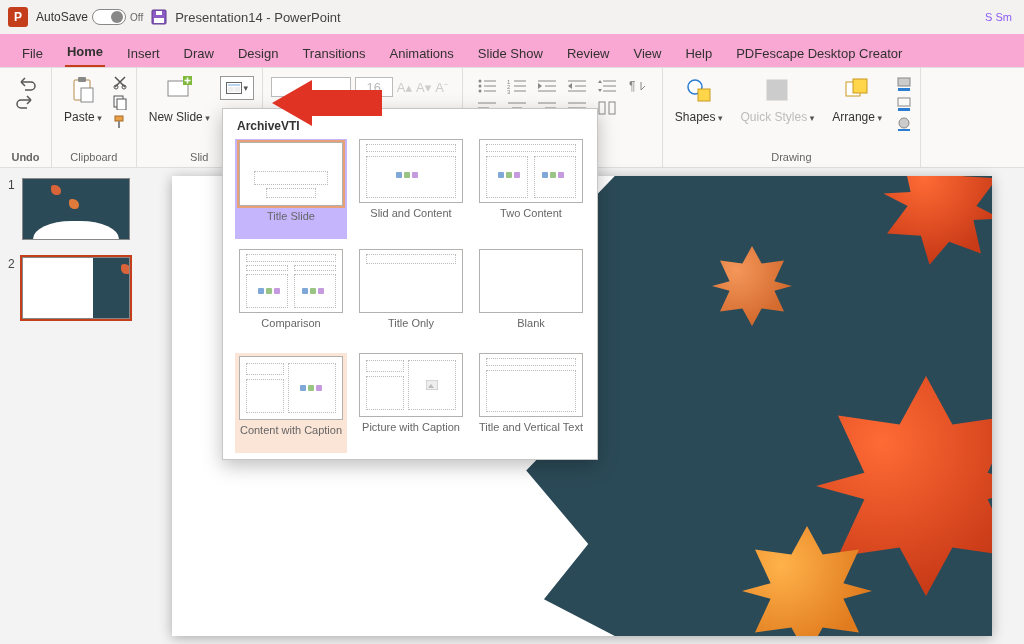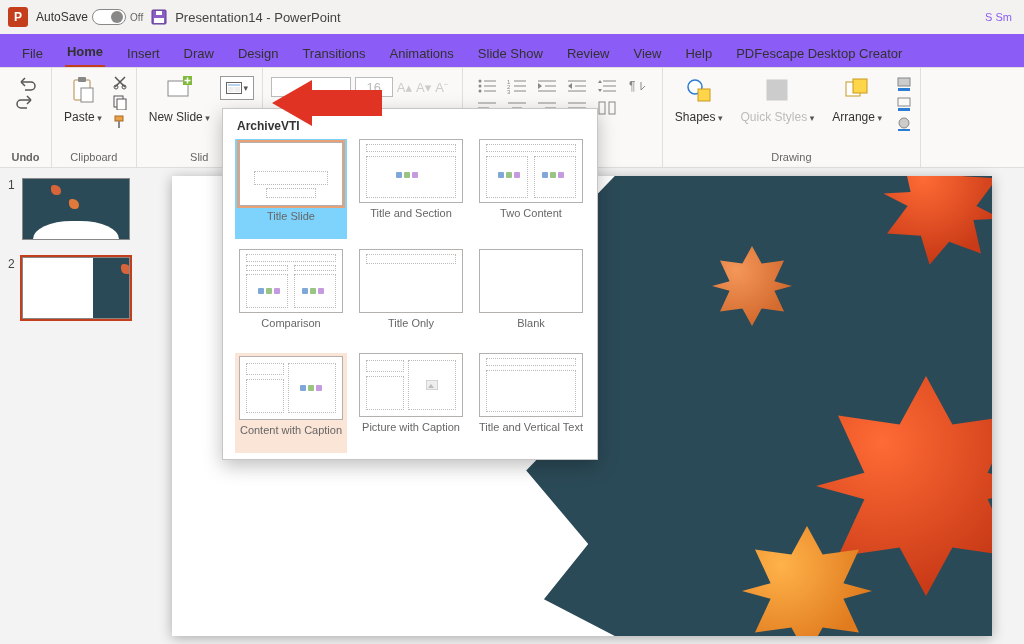--- a/index.html
+++ b/index.html
@@ -10,21 +10,21 @@
   .p-badge { width:20px; height:20px; background:#c43e1c; color:#fff; font-weight:bold; font-size:12px; display:flex; align-items:center; justify-content:center; border-radius:3px;}
   .autosave { display:flex; align-items:center; gap:4px; font-size:12px; }
   .toggle { width:34px; height:16px; border:1px solid #888; border-radius:8px; position:relative; background:#fff;}
   .toggle::before{ content:""; position:absolute; right:2px; top:1px; width:12px; height:12px; background:#888; border-radius:50%;}
   .save-ic{ width:16px; height:16px; }
   .doc-title{ font-size:13px; color:#444; }
   .searchbox{ margin-left:auto; width:300px; height:26px; border:1px solid #bbb; border-radius:4px; display:flex; align-items:center; gap:6px; padding:0 8px; color:#666; background:#fff;}
   .searchbox svg{ width:14px; height:14px; }
   .username{ margin-left:auto; color:#8b5cf6; font-size:11px; padding-right:4px;}
   
-  .menubar{ height:34px; display:flex; align-items:flex-end; gap:20px; padding:0 20px; border-bottom:1px solid #e1dfdd; background:#8b5cf6;}
+  .menubar{ height:34px; display:flex; align-items:flex-end; gap:20px; padding:0 20px; border-bottom:1px solid #e1dfdd; background:#f9a8d4;}
   .menubar span{ padding:6px 2px; cursor:pointer; color:#323130;}
   .menubar .active{ border-bottom:2px solid #c43e1c; font-weight:600;}
   
   .ribbon{ height:100px; background:#faf9f8; display:flex; border-bottom:1px solid #e1dfdd;}
   .group{ padding:4px 8px 2px 8px; display:flex; flex-direction:column; align-items:center; justify-content:space-between; border-right:1px solid #e1dfdd;}
   .group-label{ font-size:11px; color:#666; padding-bottom:2px;}
   .stackv{ display:flex; flex-direction:column; gap:2px; align-items:center;}
   .stackh{ display:flex; gap:6px; align-items:flex-start;}
   .bigbtn{ display:flex; flex-direction:column; align-items:center; gap:6px; padding:2px 4px;}
   .bigbtn svg{ width:28px; height:28px; }
@@ -60,21 +60,21 @@
   .leaf.l3{ top:70px; right:200px; width:80px; height:80px; background:radial-gradient(circle at 30% 30%, #f5975a, #d36a2e 70%);}
   .leaf.l4{ bottom:-20px; right:120px; width:130px; height:130px; background:radial-gradient(circle at 30% 30%, #ffb24a, #e07b1e 70%);}
   
   .layout-btn{ width:34px; height:24px; border:1px solid #999; background:#fff; display:flex; align-items:center; justify-content:center; gap:2px; margin-top:2px;}
   .layout-btn svg{ width:16px; height:12px;}
   .dropdown{ position:absolute; left:222px; top:108px; width:376px; background:#fff; border:1px solid #c8c6c4; box-shadow:0 6px 18px rgba(0,0,0,.25); padding:8px 6px 6px 12px; z-index:50;}
   .dd-title{ font-size:12px; font-weight:600; padding:2px 0 6px 2px;}
   .dd-grid{ display:flex; flex-wrap:wrap; gap:10px 8px;}
   .dd-item{ width:112px; display:flex; flex-direction:column; align-items:center;}
   .dd-thumb{ width:104px; height:64px; border:1px solid #b3b0ad; background:#fff; position:relative;}
-  .dd-item.sel{ background:#7dd3fc; padding:3px; }
+  .dd-item.sel{ background:#c4b5fd; padding:3px; }
   .dd-item.sel .dd-thumb{ outline:2px solid #e8a176; }
   .dd-item.hover{ background:#fbe5d6; padding:3px;}
   .dd-label{ font-size:11px; color:#666; text-align:center; margin-top:4px; line-height:1.2; min-height:26px;}
   .ph{ position:absolute; border:1px dotted #bbb; background:#fff;}
   
   .red-arrow{ position:absolute; left:272px; top:80px; z-index:60;}
   .red-arrow svg{ width:110px; height:46px;}
   
   .microcontent{ position:absolute; display:flex; gap:2px;}
   .microcontent span{ width:6px; height:6px; background:#7fa8d9; border-radius:1px;}
@@ -354,21 +354,21 @@
       <div class="dd-item">
         <div class="dd-thumb">
             <div class="ph" style="left:6px;top:4px;right:6px;height:8px;"></div>
             <div class="ph" style="left:6px;top:16px;right:6px;bottom:4px;"></div>
             <div class="microcontent" style="left:36px;top:32px;">
               <span></span>
               <span></span>
               <span></span>
             </div>
           </div>
-        <div class="dd-label">Title and Section</div>
+        <div class="dd-label">Slid and Content</div>
       </div>
       <div class="dd-item">
         <div class="dd-thumb">
             <div class="ph" style="left:6px;top:4px;right:6px;height:8px;"></div>
             <div class="ph" style="left:6px;top:16px;width:42px;bottom:4px;"></div>
             <div class="ph" style="right:6px;top:16px;width:42px;bottom:4px;"></div>
             <div class="microcontent" style="left:18px;top:32px;">
               <span></span>
               <span></span>
               <span></span>

